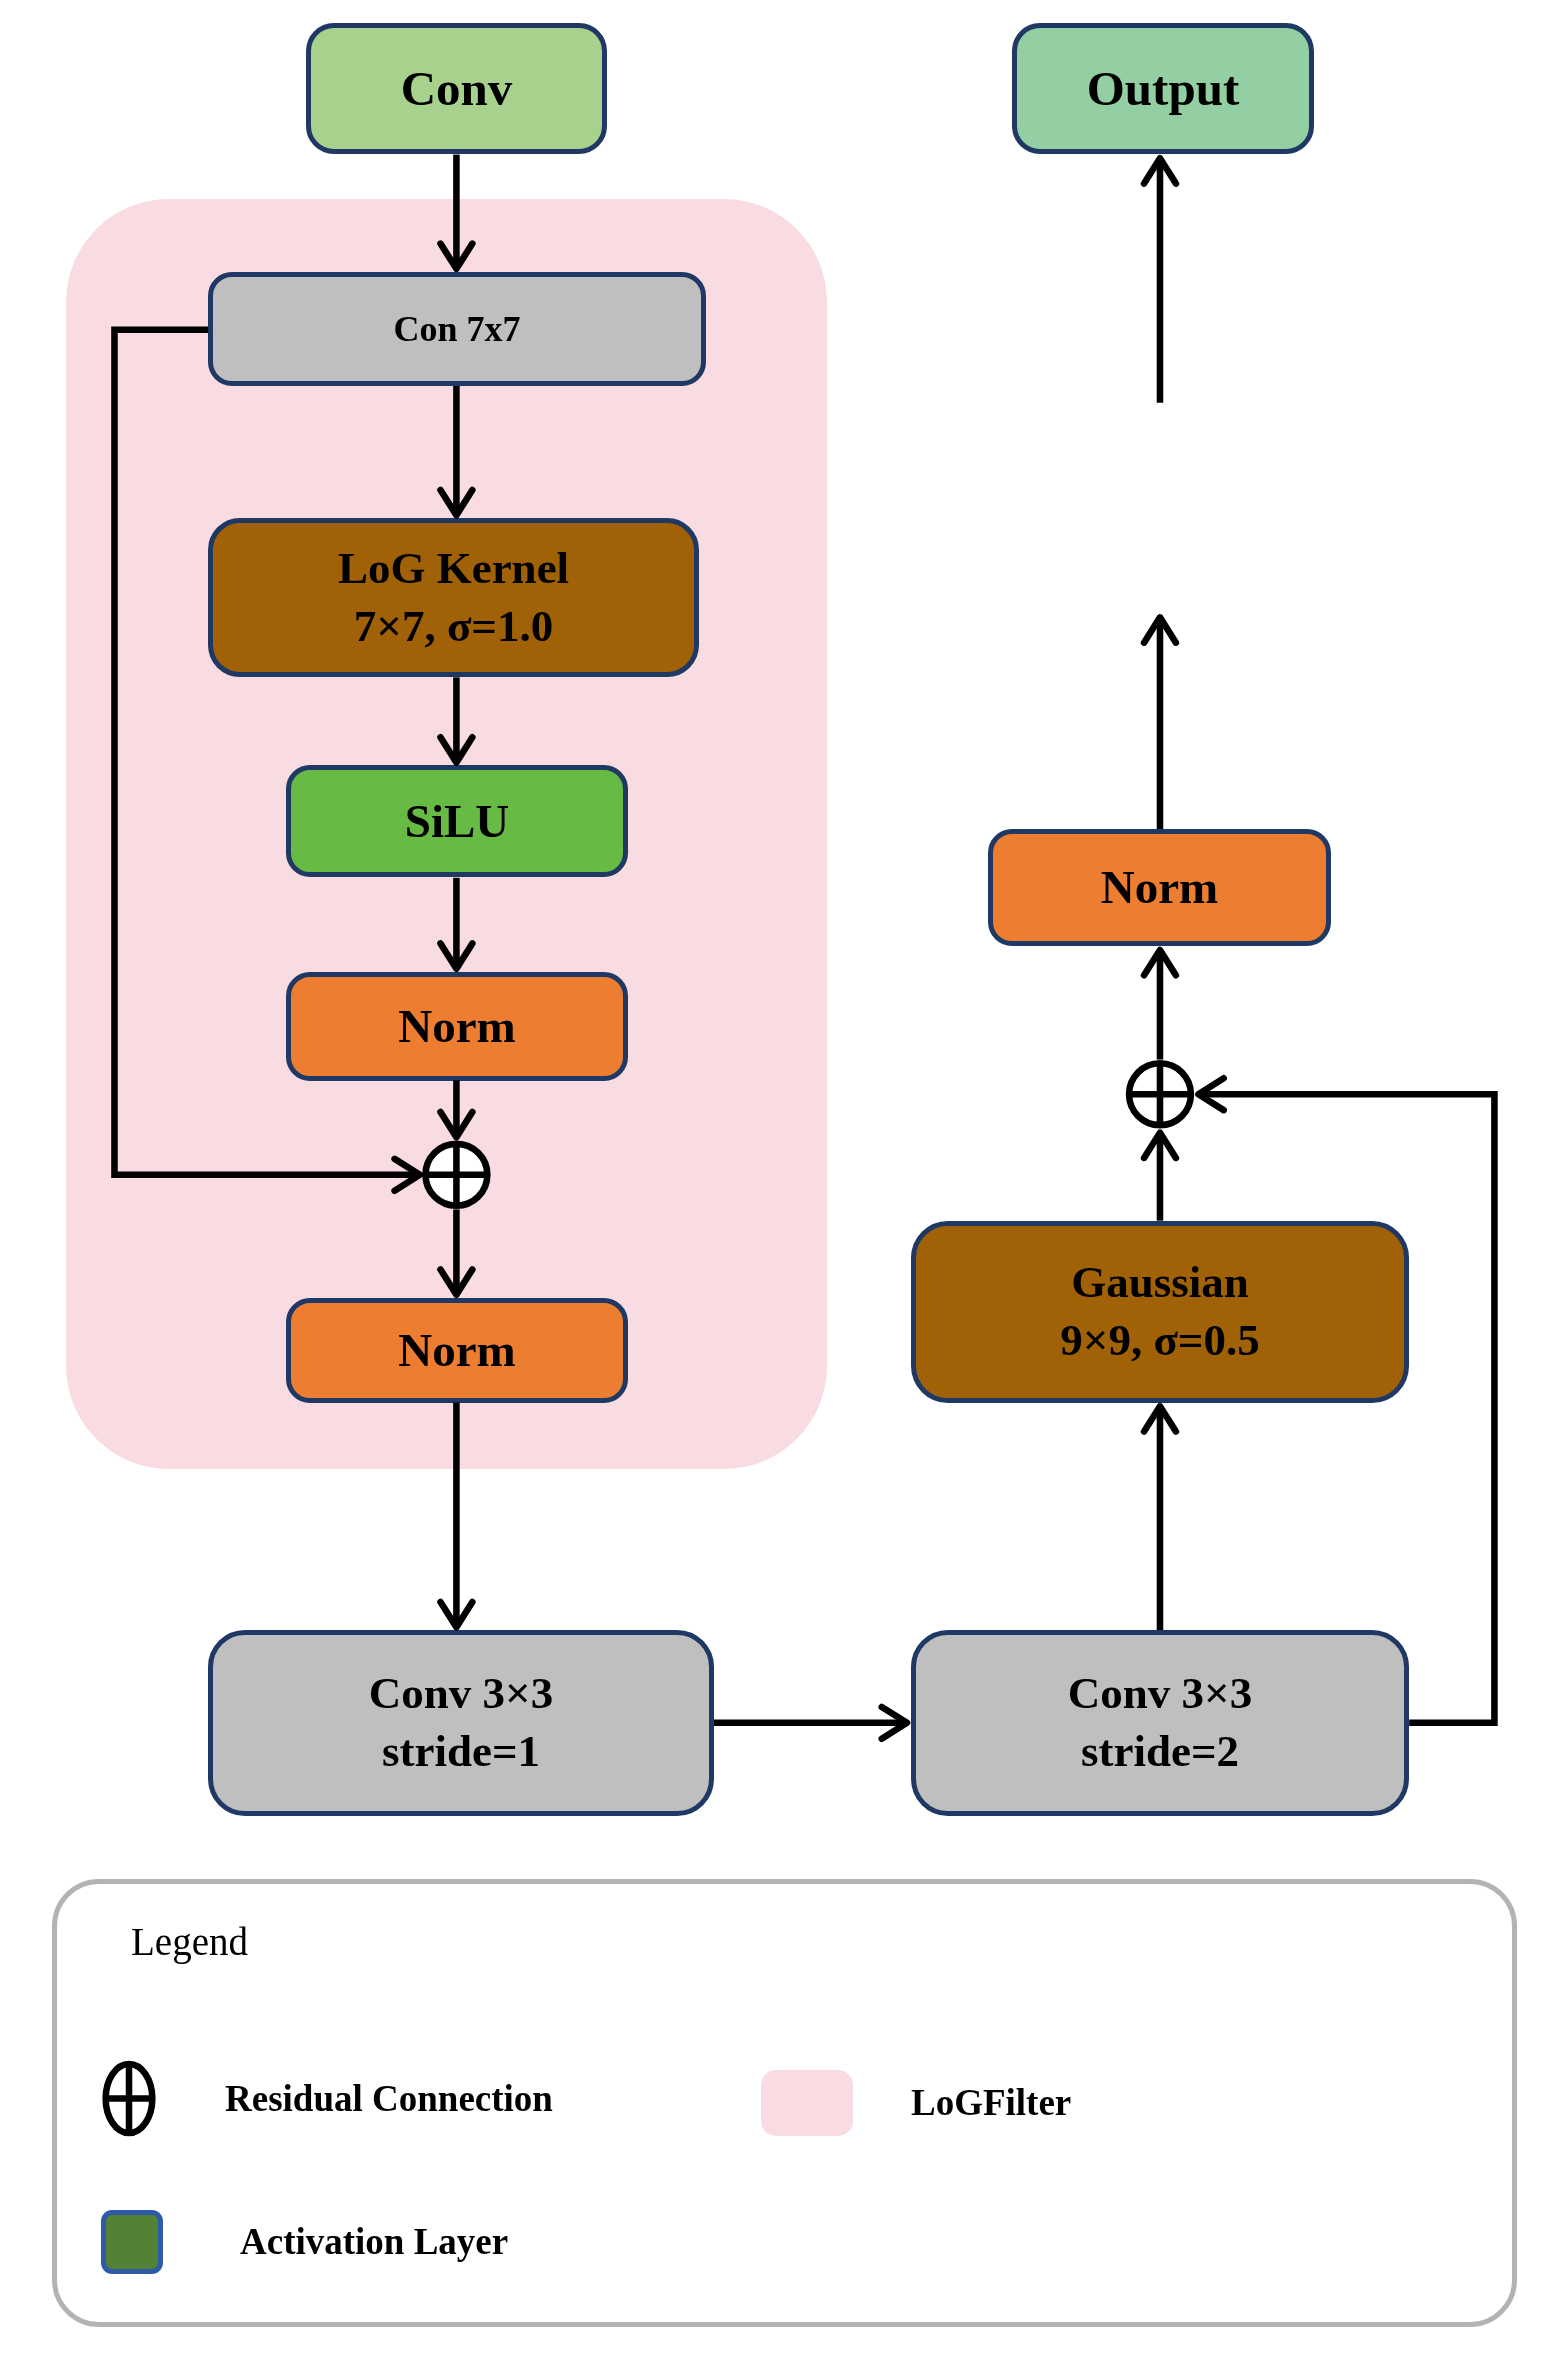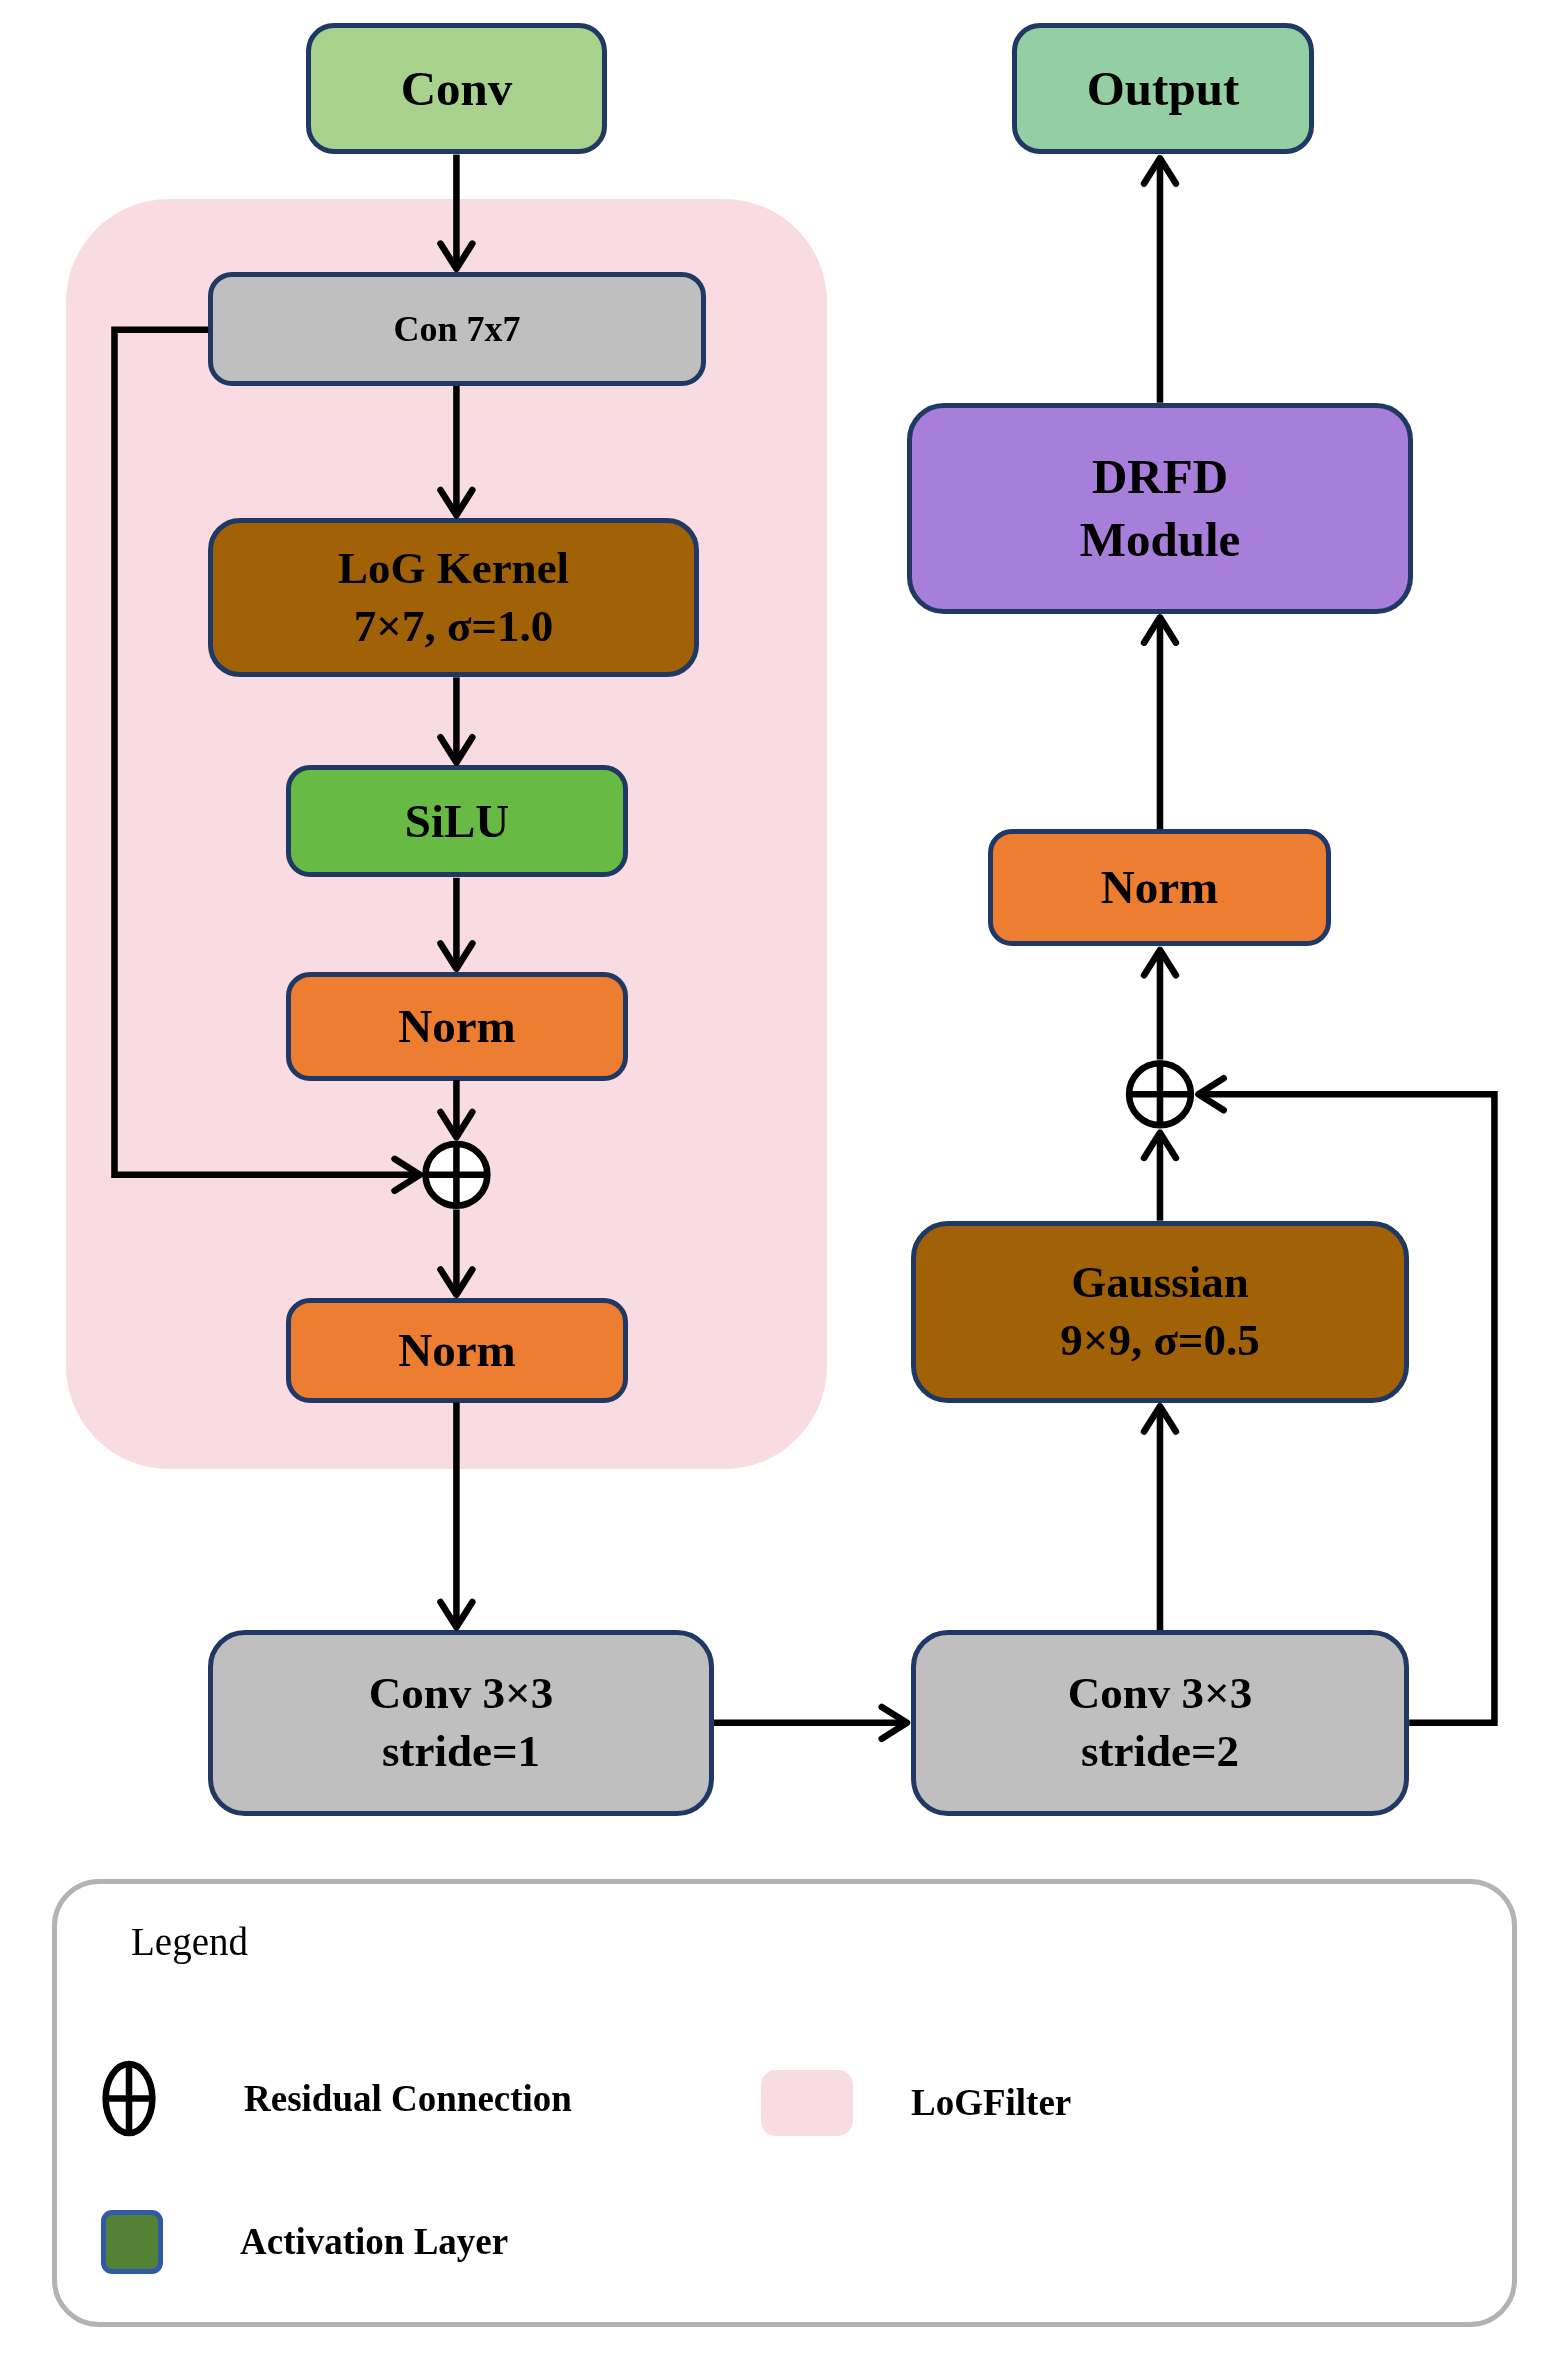--- a/index.html
+++ b/index.html
@@ -28,21 +28,21 @@
   #n-conv2  {left:911px; top:1630px;width:498px;height:186px;border-radius:37px;background:#bfbfbf;font-size:45px;}
 
   .wires{position:absolute;left:0;top:0;z-index:3;pointer-events:none;}
 
   .legend-box{position:absolute;left:52px;top:1879px;width:1465px;height:448px;
     border:5.6px solid #b3b3b3;border-radius:47px;box-sizing:border-box;background:#ffffff;z-index:2;}
   .legend-title{position:absolute;left:131px;top:1919px;font-size:39px;font-weight:normal;z-index:3;}
   .legend-item{position:absolute;display:flex;align-items:center;z-index:3;}
   .legend-item .lab{font-size:37px;font-weight:bold;white-space:nowrap;}
   #li-residual{left:101px;top:2059px;height:79px;}
-  #li-residual .lab{margin-left:87px;}
+  #li-residual .lab{margin-left:68px;}
   #li-logfilter{left:761px;top:2067px;height:71px;}
   #li-activation{left:101px;top:2208px;height:67px;}
   #li-activation .lab{margin-left:77px;}
   #li-gaussiank{left:761px;top:2211px;height:70px;}
   .swatch{box-sizing:border-box;display:inline-block;}
   .sw-pink {width:92px;height:66px;border-radius:15px;background:#f9dce1;margin-right:58px;}
   .sw-green{width:62px;height:64px;border-radius:11.2px;background:#538135;border:5.6px solid #2e5aa8;}
   .sw-cyan {width:92px;height:70px;border-radius:13px;background:#72d5d5;border:6.6px solid #2e55a3;margin-right:58px;}
 </style>
 </head>
@@ -89,24 +89,20 @@
 
   <div class="node" id="n-gauss">
     <span class="l1">Gaussian</span>
     <span class="l2">9×9, σ=0.5</span>
   </div>
 
   <div class="node" id="n-normr">
     <span>Norm</span>
   </div>
 
-  <div class="node" id="n-drfd">
-    <span class="l1">DRFD</span>
-    <span class="l2">Module</span>
-  </div>
 
   <div class="node" id="n-output">
     <span>Output</span>
   </div>
 
   <svg class="wires" width="1563" height="2358" viewBox="0 0 1668 2517">
     <defs>
       <marker id="ah" viewBox="-34 -24 40 48" refX="0" refY="0" markerWidth="40" markerHeight="48" orient="auto" markerUnits="userSpaceOnUse">
         <path d="M -27 -17 L 0 0 L -27 17" fill="none" stroke="#000" stroke-width="7" stroke-linecap="round" stroke-linejoin="round"></path>
       </marker>

